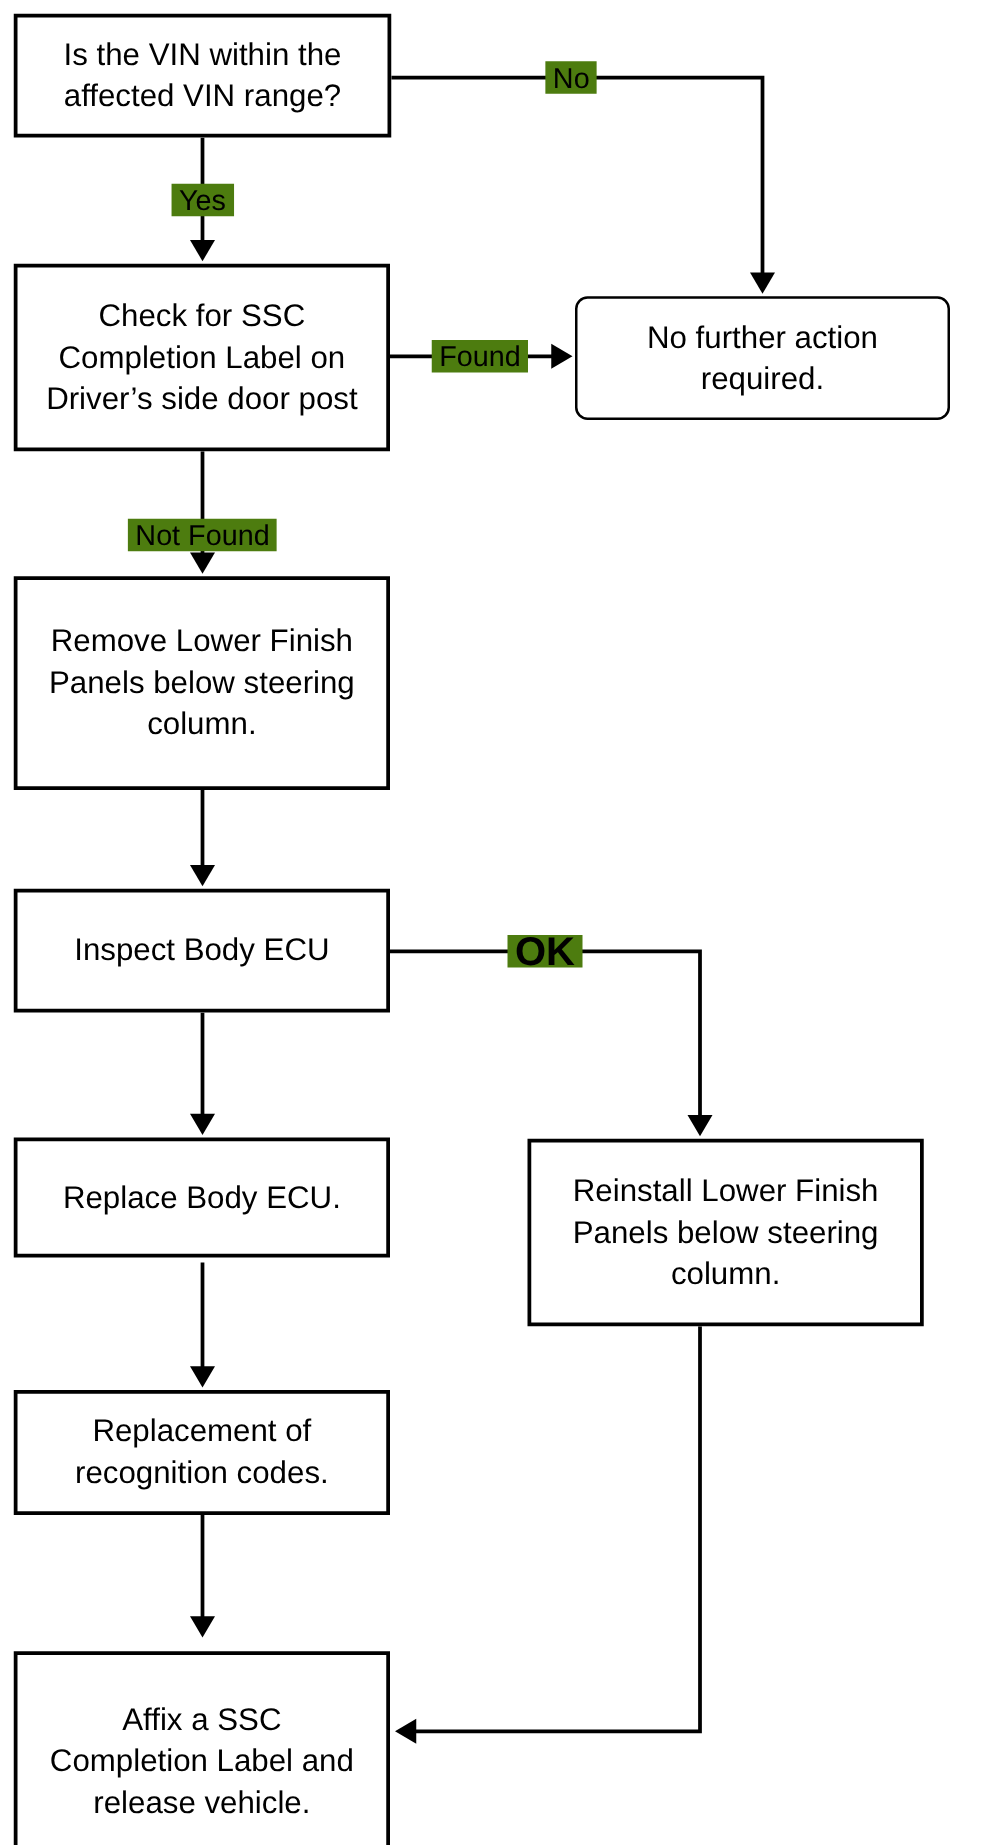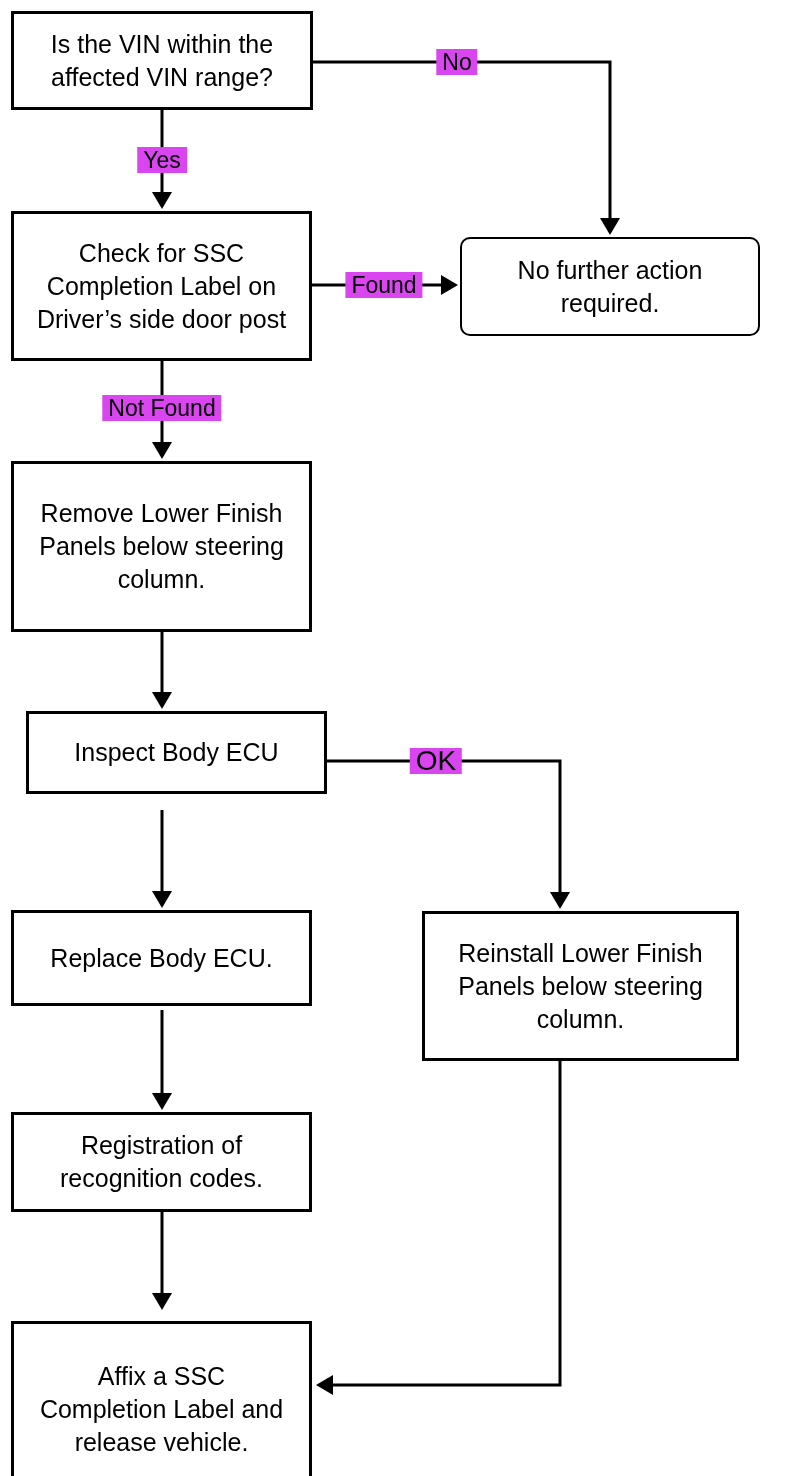--- a/index.html
+++ b/index.html
@@ -8,24 +8,24 @@
     font-family:"Liberation Sans",sans-serif;color:#000000;overflow:hidden;
   }
   .connectors{position:absolute;left:0;top:0;}
   .flow-box{
     position:absolute;box-sizing:border-box;border:3px solid #000000;background:#ffffff;
     display:flex;align-items:center;justify-content:center;text-align:center;
   }
   .flow-box.thin{border-width:2px;border-radius:10px;}
   .box-text{font-size:25px;line-height:33px;white-space:pre-line;}
   .edge-label{
-    position:absolute;transform:translate(-50%,-50%);background:#d946ef;
+    position:absolute;transform:translate(-50%,-50%);background:#4d7c0f;
     padding:0 6px;font-size:23px;line-height:26px;white-space:nowrap;
   }
-  .edge-label.bold{font-weight:normal;font-size:28px;}
+  .edge-label.bold{font-weight:bold;font-size:32px;}
 </style>
 </head>
 <body>
 
 <div class="canvas">
 
   <svg class="connectors" width="800" height="1476" viewBox="0 0 800 1476" aria-hidden="true">
     <g stroke="#000000" stroke-width="3" fill="none">
       <path d="M162 110 V204"></path>
       <path d="M313 62 H610 V232"></path>
@@ -67,49 +67,49 @@
     <span class="box-text">No further action
 required.</span>
   </div>
 
   <div class="flow-box" style="left:11px;top:461px;width:301px;height:171px">
     <span class="box-text">Remove Lower Finish
 Panels below steering
 column.</span>
   </div>
 
-  <div class="flow-box" style="left:26px;top:711px;width:301px;height:83px">
+  <div class="flow-box" style="left:11px;top:711px;width:301px;height:99px">
     <span class="box-text">Inspect Body ECU</span>
   </div>
 
   <div class="flow-box" style="left:11px;top:910px;width:301px;height:96px">
     <span class="box-text">Replace Body ECU.</span>
   </div>
 
   <div class="flow-box" style="left:422px;top:911px;width:317px;height:150px">
     <span class="box-text">Reinstall Lower Finish
 Panels below steering
 column.</span>
   </div>
 
   <div class="flow-box" style="left:11px;top:1112px;width:301px;height:100px">
-    <span class="box-text">Registration of
+    <span class="box-text">Replacement of
 recognition codes.</span>
   </div>
 
   <div class="flow-box" style="left:11px;top:1321px;width:301px;height:176px">
     <span class="box-text">Affix a SSC
 Completion Label and
 release vehicle.</span>
   </div>
 
   <span class="edge-label" style="left:162px;top:160px">Yes</span>
 
   <span class="edge-label" style="left:457px;top:62px">No</span>
 
   <span class="edge-label" style="left:384px;top:285px">Found</span>
 
-  <span class="edge-label" style="left:162px;top:408px">Not Found</span>
+  <span class="edge-label" style="left:162px;top:428px">Not Found</span>
 
   <span class="edge-label bold" style="left:436px;top:761px">OK</span>
 
 
 </div>
 
 </body></html>

